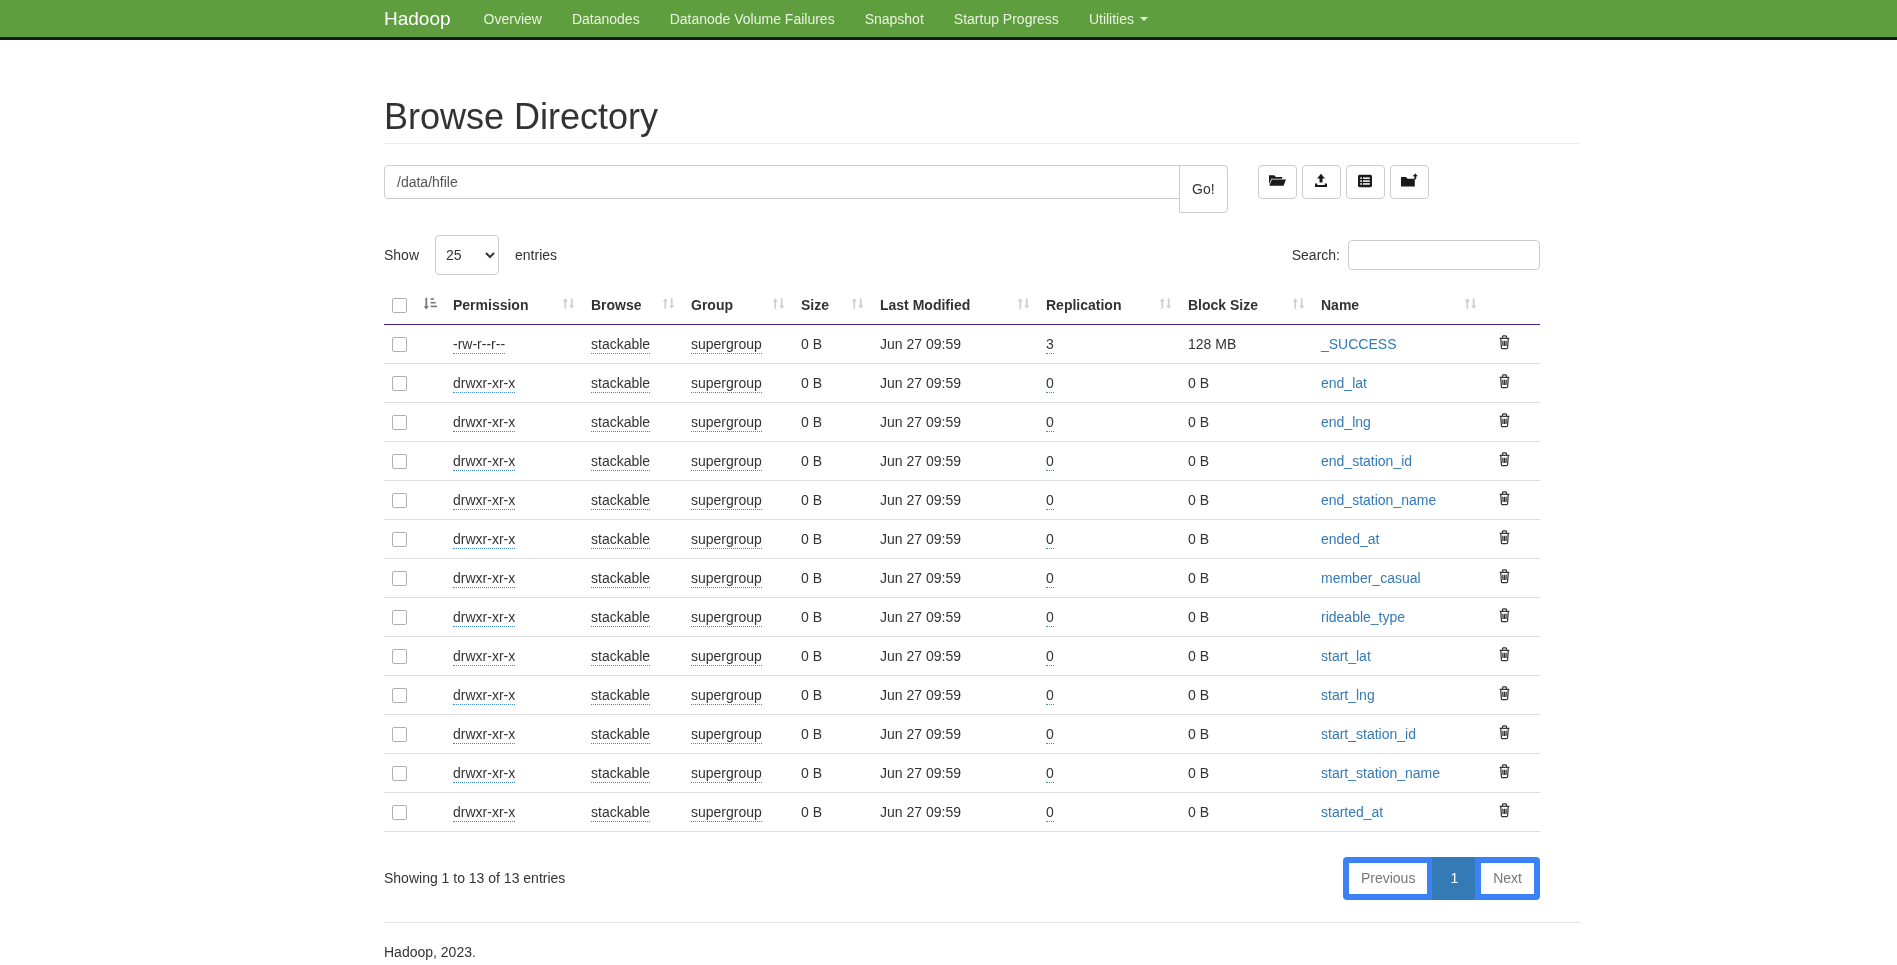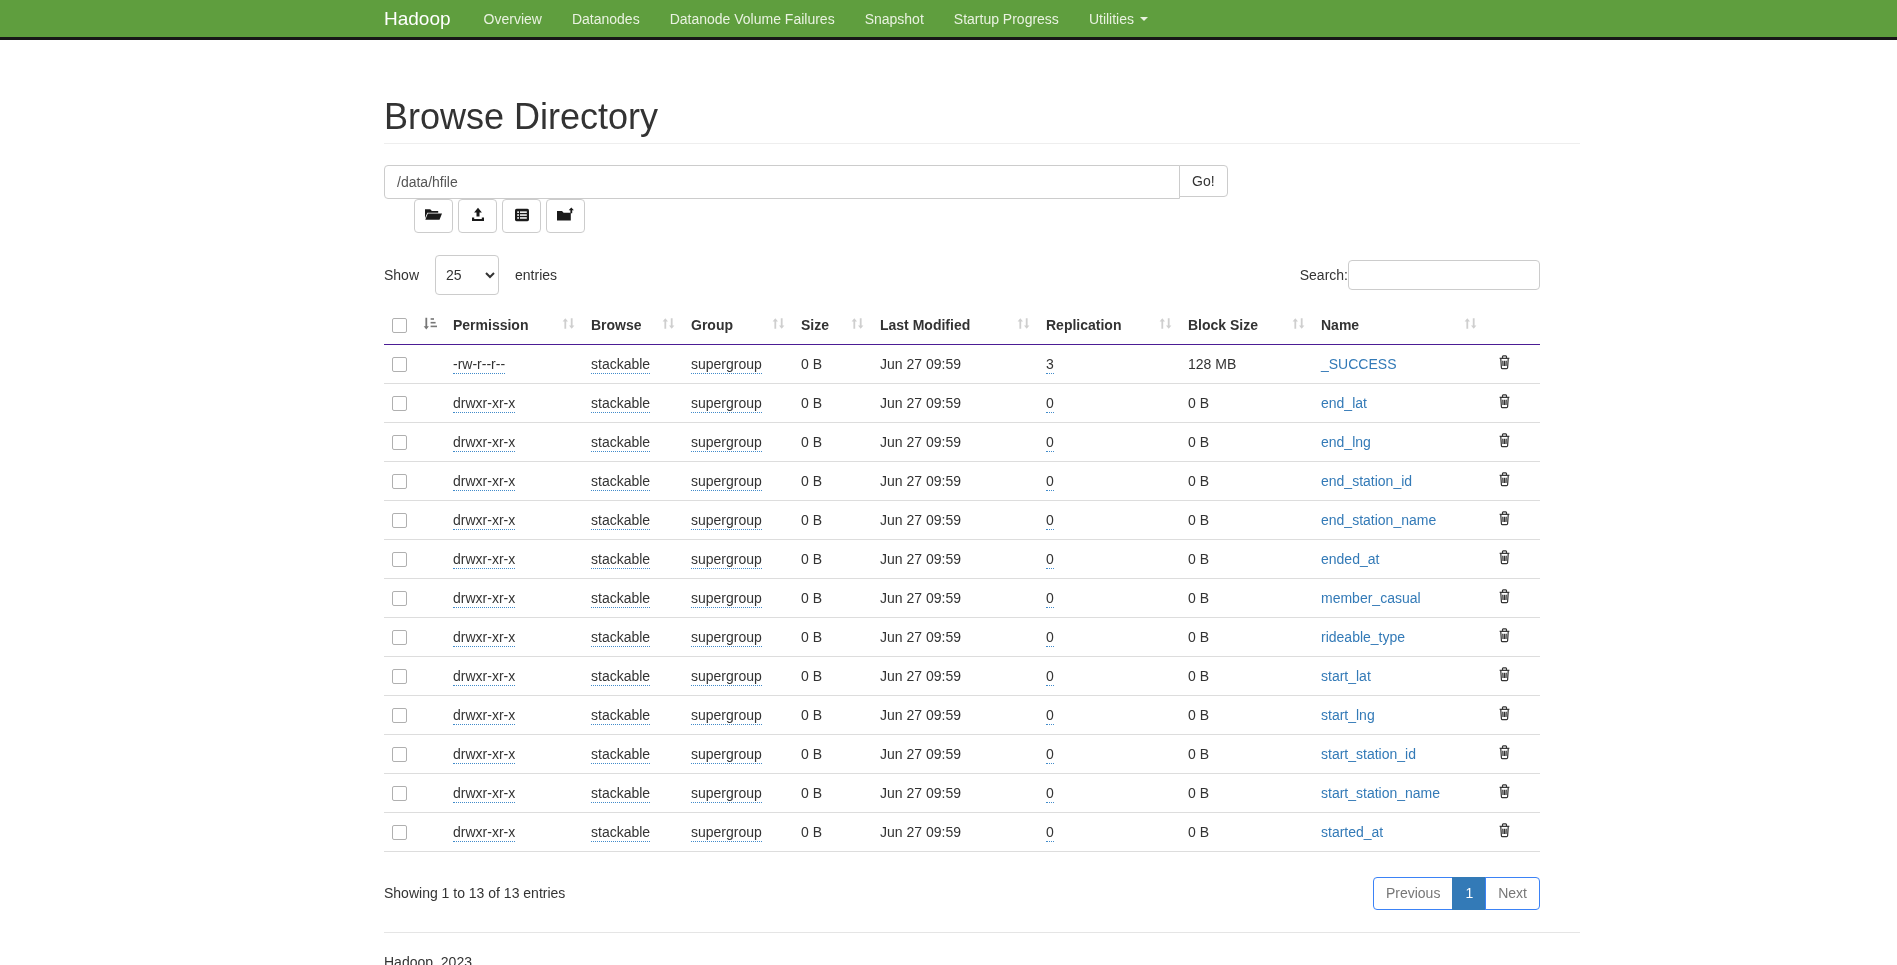--- a/index.html
+++ b/index.html
@@ -26,48 +26,48 @@
     border-top: 4px solid #e9f2e0;
   }
 
   
   .container { width: 1196px; margin-left: 384px; }
 
   .page-header { margin-top: 57px; padding-bottom: 6px; border-bottom: 1px solid #eee; }
   .page-header h1 { font-size: 36px; font-weight: 400; line-height: 40px; color: #333; }
 
   
-  .toolbar-row { margin-top: 21px; display: flex; align-items: flex-start; flex-direction: column; }
+  .toolbar-row { margin-top: 21px; display: flex; align-items: flex-start; }
   .input-group { display: flex; }
   .path-input {
     width: 796px; height: 34px; padding: 6px 12px; font-size: 14px; color: #555;
     border: 1px solid #ccc; border-radius: 4px 0 0 4px; outline: none;
     font-family: "Liberation Sans", sans-serif;
   }
   .go-btn {
-    height: 32px; padding: 6px 12px; margin-left: -1px; font-size: 14px; color: #333;
+    height: 48px; padding: 6px 12px; margin-left: -1px; font-size: 14px; color: #333;
     background: #fff; border: 1px solid #ccc; border-radius: 0 4px 4px 0; cursor: pointer;
     font-family: "Liberation Sans", sans-serif;
   }
   .icon-btn-group { display: flex; margin-left: 30px; }
   .icon-btn {
     width: 39px; height: 34px; background: #fff; border: 1px solid #ccc; border-radius: 4px;
     display: inline-flex; align-items: center; justify-content: center; cursor: pointer;
   }
   .icon-btn + .icon-btn { margin-left: 5px; }
 
   
   .controls-row { margin-top: 22px; width: 1156px; display: flex; justify-content: space-between; align-items: center; }
   .show-entries { display: flex; align-items: center; gap: 16px; }
   .page-size-select {
     width: 64px; height: 40px; border: 1px solid #ccc; border-radius: 4px;
     font-size: 14px; color: #333; padding: 2px 6px; background: #fff;
     font-family: "Liberation Sans", sans-serif;
   }
-  .search-box { display: flex; align-items: center; }
+  .search-box { display: flex; align-items: center; gap: 8px; }
   .search-input {
     width: 192px; height: 30px; border: 1px solid #ccc; border-radius: 4px;
     padding: 4px 8px; font-size: 14px; outline: none;
     font-family: "Liberation Sans", sans-serif;
   }
 
   
   table { margin-top: 12px; width: 1156px; border-collapse: collapse; table-layout: fixed; }
   thead th {
     height: 37px; padding: 8px; text-align: left; font-weight: bold; font-size: 14px;
@@ -85,21 +85,21 @@
     appearance: none; -webkit-appearance: none; width: 15px; height: 15px;
     border: 1px solid #b0b0b0; border-radius: 2px; background: #fff; cursor: pointer;
     vertical-align: middle;
   }
   .trash-btn { background: none; border: none; cursor: pointer; padding: 0 0 0 4px; }
 
   
   .info-row { margin-top: 25px; width: 1156px; display: flex; justify-content: space-between; align-items: center; }
   .pagination { display: flex; list-style: none; }
   .pagination .page-btn {
-    padding: 6px 12px; border: 1px solid #3b82f6; background: #fff; color: #777;
+    padding: 6px 12px; border: 6px solid #3b82f6; background: #fff; color: #777;
     font-size: 14px; cursor: pointer; margin-left: -1px; line-height: 1.42;
   }
   .pagination .page-btn.first { border-radius: 4px 0 0 4px; }
   .pagination .page-btn.last { border-radius: 0 4px 4px 0; }
   .pagination .page-btn.active { background: #337ab7; border-color: #337ab7; color: #fff; }
 
   
   .footer-rule { margin-top: 22px; border: none; border-top: 1px solid #e5e5e5; width: 1196px; }
   .footer-text { margin-top: 21px; font-size: 14px; color: #333; }
 </style>

